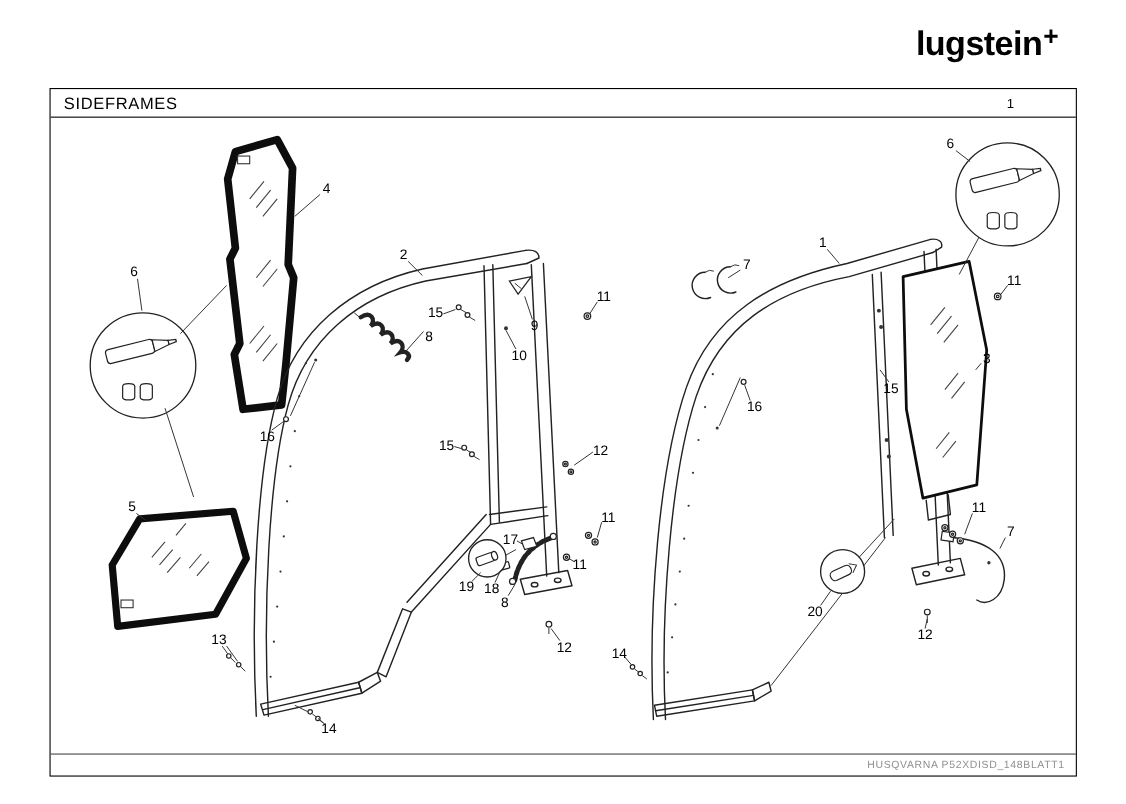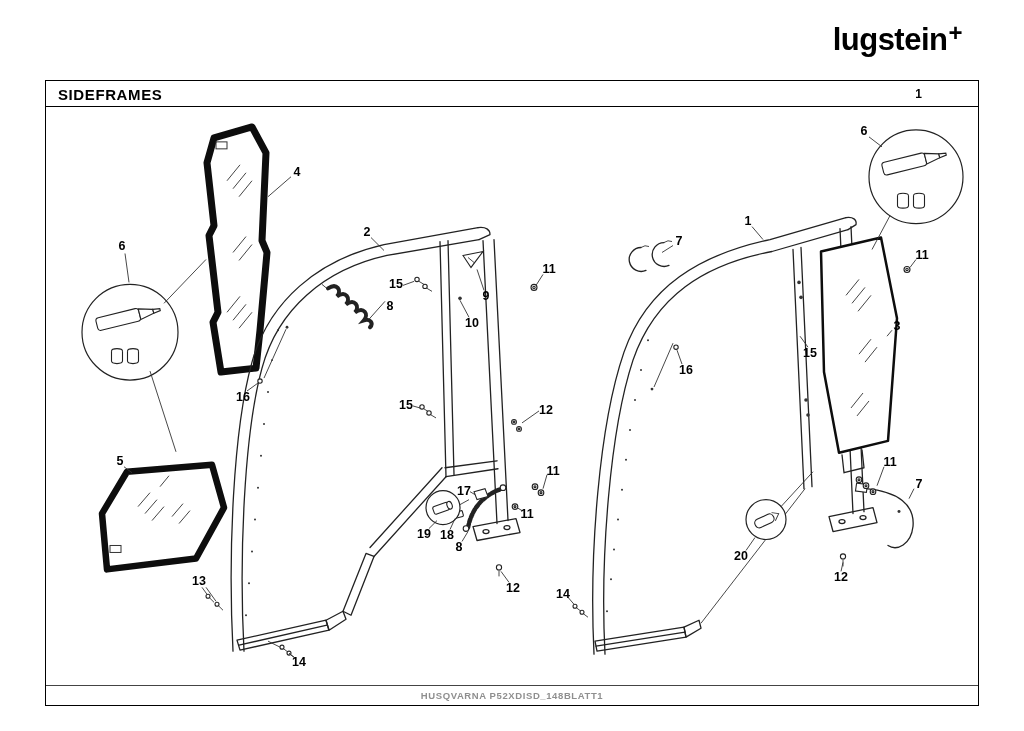--- a/index.html
+++ b/index.html
@@ -1,30 +1,30 @@
 <!DOCTYPE html>
 <html><head>
 <meta charset="utf-8">
 <style>
   * { margin:0; padding:0; box-sizing:border-box; }
   html,body { width:1024px; height:731px; background:#fff; font-family:"Liberation Sans",sans-serif; position:relative; overflow:hidden; color:#000; }
 
   .logo { position:absolute; top:22px; right:62px; font-weight:bold; font-size:31px; letter-spacing:-0.5px; white-space:nowrap; }
   .logo .logo-plus { display:inline-block; font-size:24px; font-weight:bold; transform:translateY(-9px); margin-left:1px; }
 
-  .frame { position:absolute; left:45px; top:80px; width:934px; height:626px; border:1.5px solid #000; background:#fff;font-weight:bold; }
+  .frame { position:absolute; left:45px; top:80px; width:934px; height:626px; border:1.5px solid #000; background:#fff; }
   .frame-header { position:absolute; top:0; left:0; right:0; height:26px; border-bottom:1.2px solid #000; }
   .title { position:absolute; left:12px; top:5px; font-size:15px; letter-spacing:0.6px; }
   .pageno { position:absolute; right:56px; top:6px; font-size:12px; }
 
   .diagram { position:absolute; top:26px; left:0; right:0; bottom:20px; }
   .diagram svg { display:block; width:100%; height:100%; }
 
   .frame-footer { position:absolute; bottom:0; left:0; right:0; height:20px; border-top:1px solid #444;
-                  display:flex; justify-content:center; align-items:center; padding:0 10px;
+                  display:flex; justify-content:flex-end; align-items:center; padding:0 10px;
                   font-size:9.5px; color:#8f8f8f; letter-spacing:0.6px; }
 
   
   #diagram-svg .ln   { stroke:#222; stroke-width:1.3; fill:none; stroke-linecap:round; stroke-linejoin:round; }
   #diagram-svg .thin { stroke:#333; stroke-width:0.9; fill:none; }
   #diagram-svg .hatch{ stroke:#444; stroke-width:1; fill:none; }
   #diagram-svg .glass{ fill:#fff; stroke:#0d0d0d; stroke-linejoin:round; }
   #diagram-svg .hw   { fill:#fff; stroke:#222; stroke-width:1.1; }
   #diagram-svg .dot  { fill:#333; stroke:none; }
   #diagram-svg .coil { stroke:#222; fill:none; stroke-linecap:round; }

